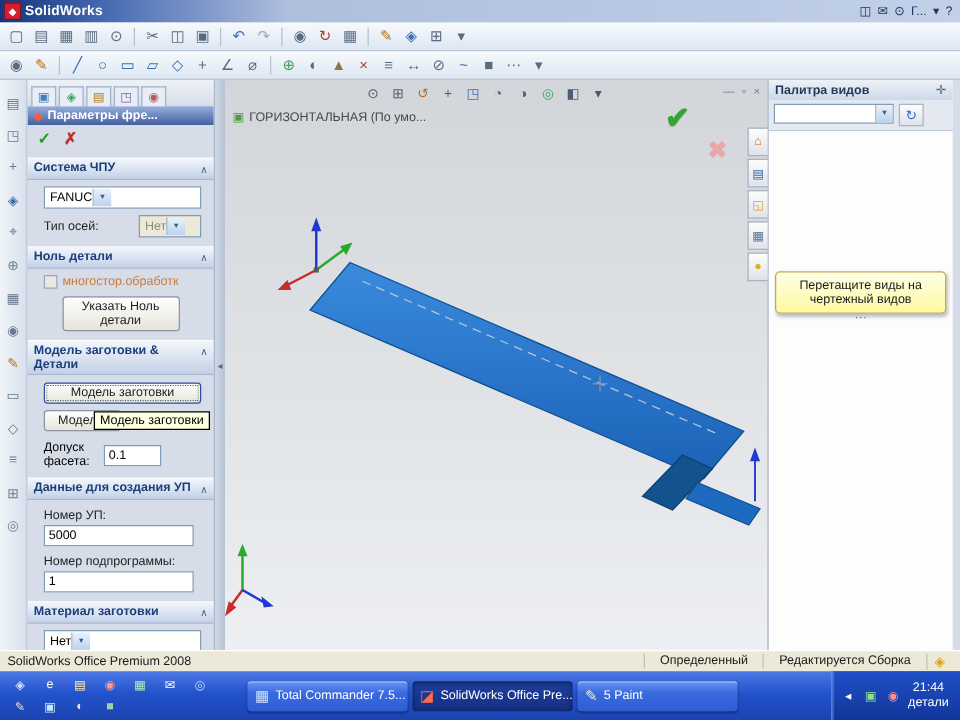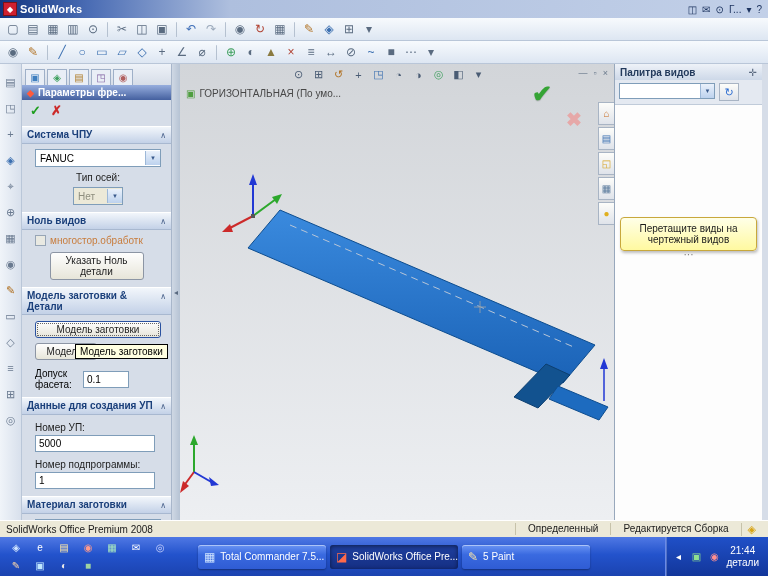--- a/index.html
+++ b/index.html
@@ -43,26 +43,26 @@
   .pm-title{height:15px;background:linear-gradient(#97aede,#44609f);color:#fff;font-weight:bold;
     display:flex;align-items:center;gap:4px;padding:0 5px;}
   .pm-title .ticon{color:#ff5a3c;font-size:9px;}
   .pm-ok-row{display:flex;gap:10px;padding:3px 8px 1px;font-size:13px;font-weight:bold;}
   .pm-ok-row .ok{color:#1f9e1f;} .pm-ok-row .cancel{color:#cc2a2a;}
   .sec-h{margin-top:7px;background:linear-gradient(#f2f6fb,#c3d1e7);border-top:1px solid #fff;
     border-bottom:1px solid #a8b8d0;color:#1a3f7a;font-weight:bold;padding:2px 5px;
     display:flex;justify-content:space-between;align-items:flex-start;line-height:11px;}
   .sec-h .chev{color:#48608a;font-weight:normal;font-size:8px;margin-top:1px;}
   .combo{height:16px;background:#fff;border:1px solid #7f9db9;display:flex;align-items:center;
-    justify-content:space-between;padding-left:4px;margin:5px 10px 0 13px;}
+    justify-content:flex-start;padding-left:4px;margin:5px 10px 0 13px;}
   .combo .arrow{width:14px;height:14px;background:linear-gradient(#eaf1fb,#bdd2ee);
     border-left:1px solid #9db8d8;display:flex;align-items:center;justify-content:center;
     font-size:6px;color:#3a5a8c;}
   .combo.disabled{background:#ece9d8;color:#8e8e7e;}
-  .row{display:flex;align-items:center;margin:5px 10px 0 13px;gap:4px;flex-direction:column;}
+  .row{display:flex;align-items:center;margin:5px 10px 0 13px;gap:4px;}
   .row .lbl{flex:1;color:#222;}
   .row .combo{margin:0;width:44px;flex:none;}
   .opt-row{display:flex;align-items:center;gap:4px;margin:5px 6px 0 13px;}
   .chk{width:9px;height:9px;border:1px solid #97a5b6;background:#e9e9e2;flex:none;}
   .opt-label{color:#c87c3c;white-space:nowrap;overflow:hidden;}
   .btn{background:linear-gradient(#fefefe,#e7e5d9);border:1px solid #8c95a4;border-radius:3px;
     text-align:center;color:#222;}
   .btn-zero{display:block;width:88px;margin:6px auto 0;padding:2px 2px;line-height:11px;text-align:center;}
   .btn-wide{display:block;margin:6px 10px 0 13px;padding:2px 0;}
   .btn-wide.focus{border:1px solid #2a52a0;outline:1px dotted #666;outline-offset:-3px;}
@@ -392,21 +392,21 @@
     </div>
     <div class="row">
       <span class="lbl">Тип осей:</span>
       <div class="combo disabled">
         <span>Нет</span>
         <span class="arrow">▼</span>
       </div>
     </div>
 
     <div class="sec-h">
-      <span>Ноль видов</span>
+      <span>Ноль детали</span>
       <span class="chev">∧</span>
     </div>
     <div class="opt-row">
       <span class="chk"></span>
       <span class="opt-label">многостор.обработк</span>
     </div>
     <div class="btn btn-zero">Указать Ноль детали</div>
 
     <div class="sec-h">
       <span>Модель заготовки &amp; Детали</span>

